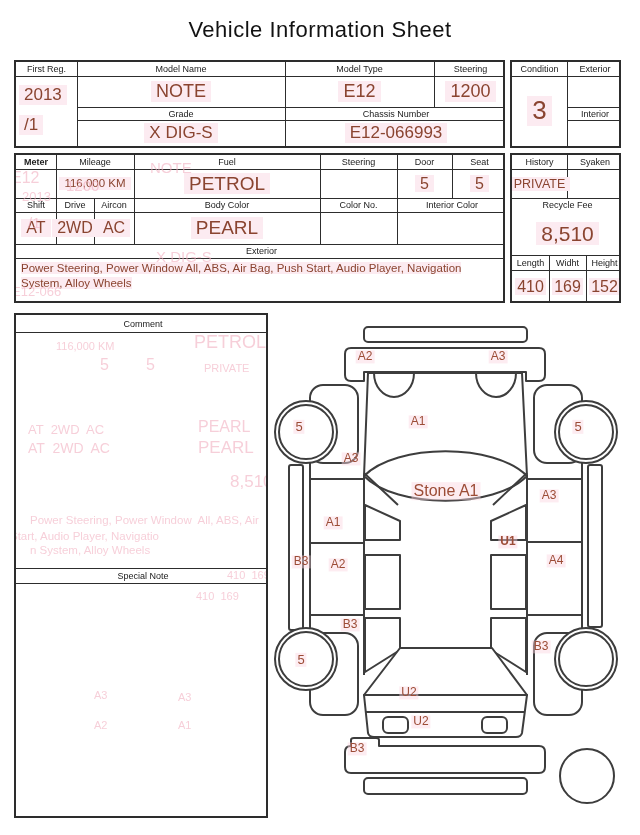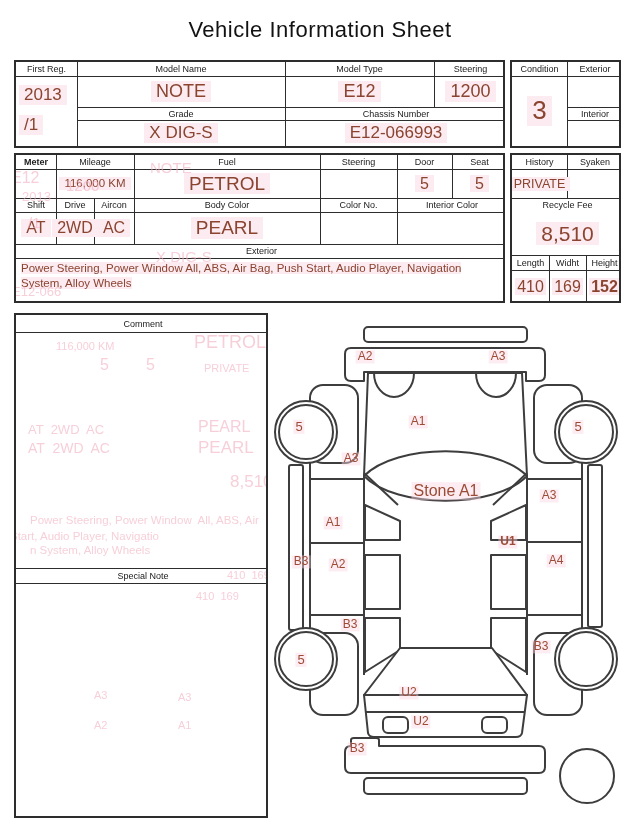--- a/index.html
+++ b/index.html
@@ -193,21 +193,21 @@
     <div class="hdr" style="left:0;top:100px;width:37px;height:15px;">Length</div>
     <div class="hdr" style="left:37px;top:100px;width:37px;height:15px;">Widht</div>
     <div class="hdr" style="left:74px;top:100px;width:37px;height:15px;">Height</div>
     <div class="val" style="left:0;top:115px;width:37px;height:33px;font-size:16px;">
       <span class="hl" style="padding:0 2px;">410</span>
     </div>
     <div class="val" style="left:37px;top:115px;width:37px;height:33px;font-size:16px;">
       <span class="hl" style="padding:0 2px;">169</span>
     </div>
     <div class="val" style="left:74px;top:115px;width:37px;height:33px;font-size:16px;">
-      <span class="hl" style="padding:0 2px;font-weight:bold;">152</span>
+      <span class="hl" style="padding:0 2px;">152</span>
     </div>
   </div>
 
   <div class="box" style="left:14px;top:313px;width:254px;height:505px;">
     <div class="hdr" style="left:0;top:0;width:254px;height:17px;">Comment</div>
     <i class="ln-h" style="left:0;top:17px;width:254px;"></i>
     <i class="ln-h" style="left:0;top:253px;width:254px;"></i>
     <div class="hdr" style="left:0;top:253px;width:254px;height:15px;">Special Note</div>
     <i class="ln-h" style="left:0;top:268px;width:254px;"></i>
     <div>

